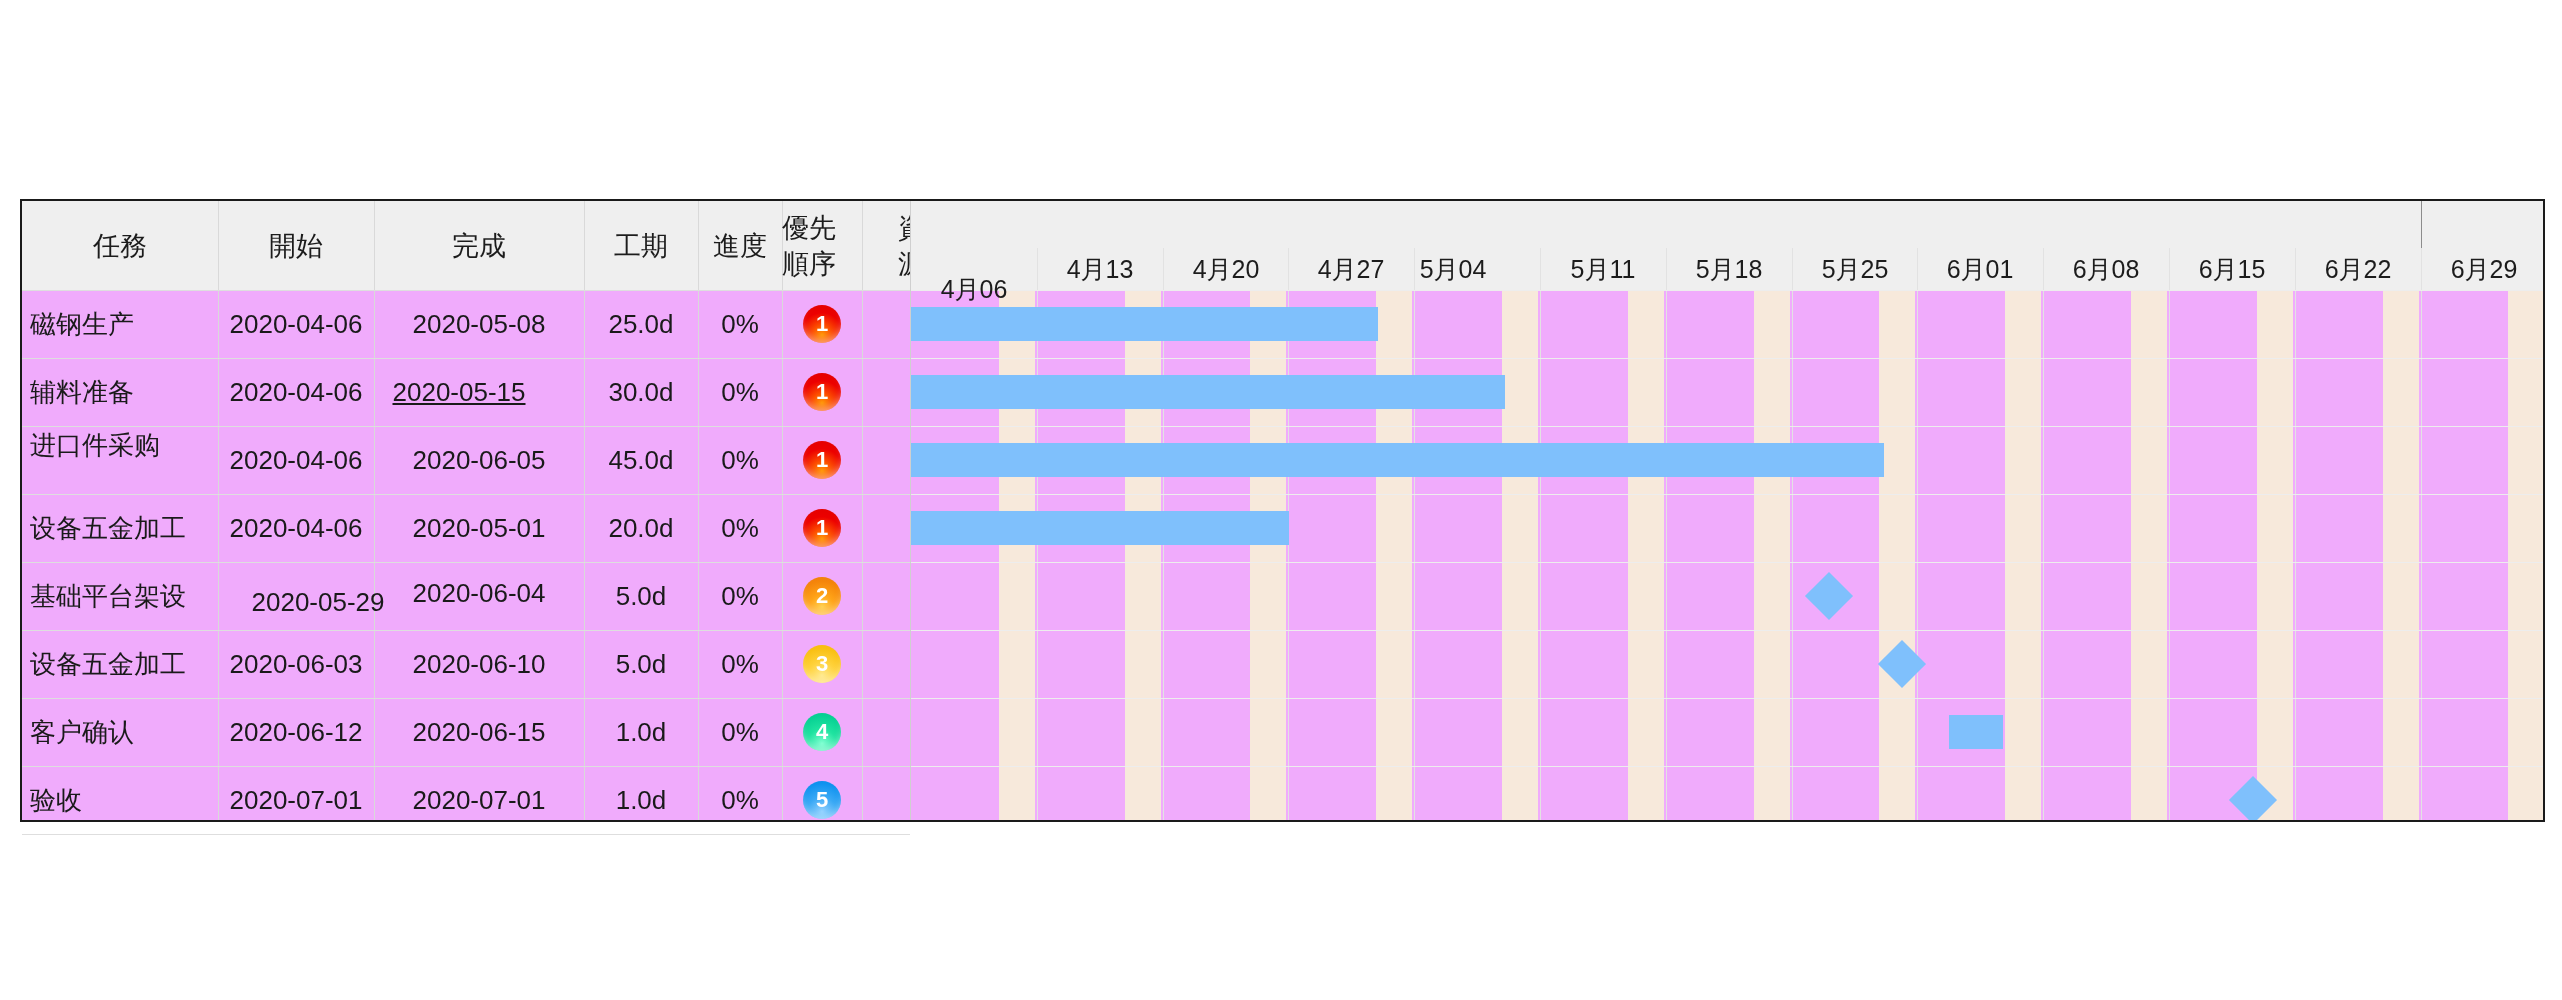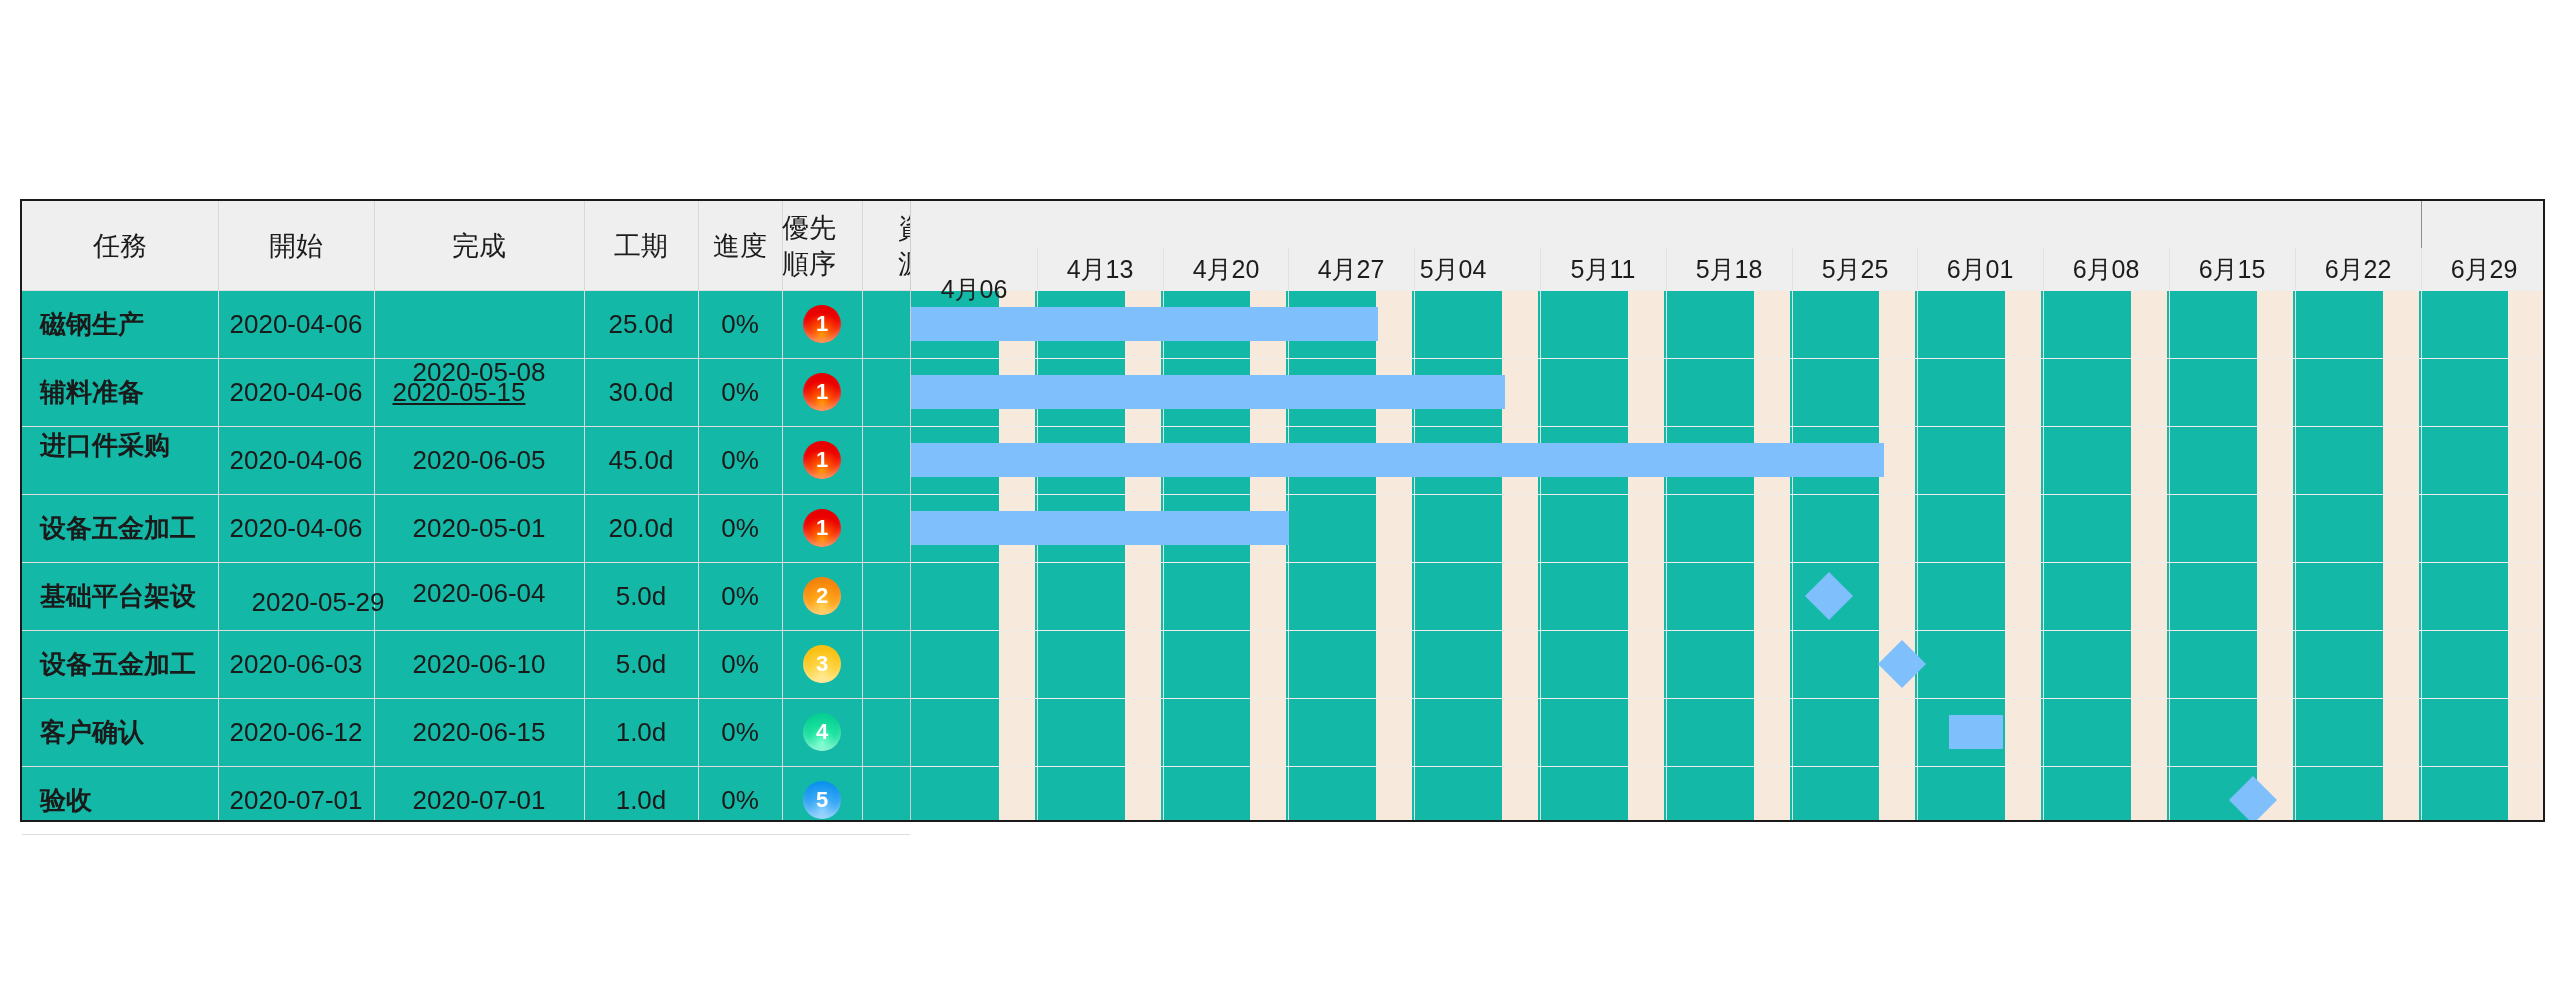--- a/index.html
+++ b/index.html
@@ -3,41 +3,41 @@
 <meta charset="utf-8">
 <style>
   html,body{margin:0;padding:0;background:#ffffff;}
   body{width:2562px;height:1000px;font-family:"Liberation Sans","DejaVu Sans",sans-serif;-webkit-font-smoothing:none;}
 
   #app{position:absolute;left:0;top:0;width:2562px;height:1000px;background:#fff;}
 
   
   #gantt-frame{
     position:absolute;left:20px;top:199px;width:2525px;height:623px;
-    border:2px solid #1a1a1a;box-sizing:border-box;background:#14b8a6;
+    border:2px solid #1a1a1a;box-sizing:border-box;background:#f0abfc;
   }
 
   
   .hdr-bg{position:absolute;left:0;top:0;right:0;height:89px;background:#efefef;}
   .hdr-sep{position:absolute;left:0;right:0;top:89px;height:1px;background:#d8d8d8;}
 
   
   #task-table{position:absolute;left:0;top:0;width:888px;height:619px;}
   #task-table .col-line{position:absolute;top:0;bottom:0;width:1px;background:#d9d9d9;}
   #task-table .row-line{position:absolute;left:0;right:0;height:1px;background:#dedede;}
 
   .th-cell{
     position:absolute;top:0;height:89px;display:flex;align-items:center;justify-content:center;
     font-size:27px;color:#1c1c1c;letter-spacing:0px;
   }
   .td-cell{
     position:absolute;height:68px;display:flex;align-items:center;justify-content:center;
     font-size:26px;color:#1a1a1a;white-space:nowrap;
   }
-  .td-cell.left{justify-content:flex-start;padding-left:18px;font-weight:bold;}
+  .td-cell.left{justify-content:flex-start;padding-left:8px;}
 
   
   .prio{
     width:38px;height:38px;border-radius:50%;
     display:flex;align-items:center;justify-content:center;
     color:#fff;font-size:22px;font-weight:bold;line-height:1;
     box-shadow:inset 0 -6px 9px -4px rgba(255,255,255,.55);
   }
   .prio-1{background:radial-gradient(circle at 50% 78%,#ff9500 0%,#fc4b00 28%,#ec0000 62%,#e00000 100%);}
   .prio-2{background:radial-gradient(circle at 50% 78%,#ffcf4d 0%,#ffa317 34%,#f4850b 72%,#f07c06 100%);}
@@ -90,21 +90,21 @@
           <div class="th-cell" style="left: 196px; width: 156px;">開始</div>
           <div class="th-cell" style="left: 352px; width: 210px;">完成</div>
           <div class="th-cell" style="left: 562px; width: 114px;">工期</div>
           <div class="th-cell" style="left: 676px; width: 84px;">進度</div>
           <div class="th-cell" style="left: 760px; width: 80px;">優先順序</div>
           <div class="th-cell" style="left: 840px; width: 48px; padding-left: 36px;">資源</div>
         </div>
       <div id="tt-body">
           <div class="td-cell left" style="left: 0px; width: 196px; top: 89px;">磁钢生产</div>
           <div class="td-cell" style="left: 196px; width: 156px; top: 89px;">2020-04-06</div>
-          <div class="td-cell" style="left: 352px; width: 210px; top: 89px; margin-top: 48px;">2020-05-08</div>
+          <div class="td-cell" style="left: 352px; width: 210px; top: 89px;">2020-05-08</div>
           <div class="td-cell" style="left: 562px; width: 114px; top: 89px;">25.0d</div>
           <div class="td-cell" style="left: 676px; width: 84px; top: 89px;">0%</div>
           <div class="td-cell" style="left: 760px; width: 80px; top: 89px;">
             <span class="prio prio-1">1</span>
           </div>
           <div class="td-cell" style="left: 840px; width: 48px; top: 89px;"></div>
           <div class="td-cell left" style="left: 0px; width: 196px; top: 157px;">辅料准备</div>
           <div class="td-cell" style="left: 196px; width: 156px; top: 157px;">2020-04-06</div>
           <div class="td-cell" style="left: 332px; width: 210px; top: 157px; text-decoration: underline;">2020-05-15</div>
           <div class="td-cell" style="left: 562px; width: 114px; top: 157px;">30.0d</div>

